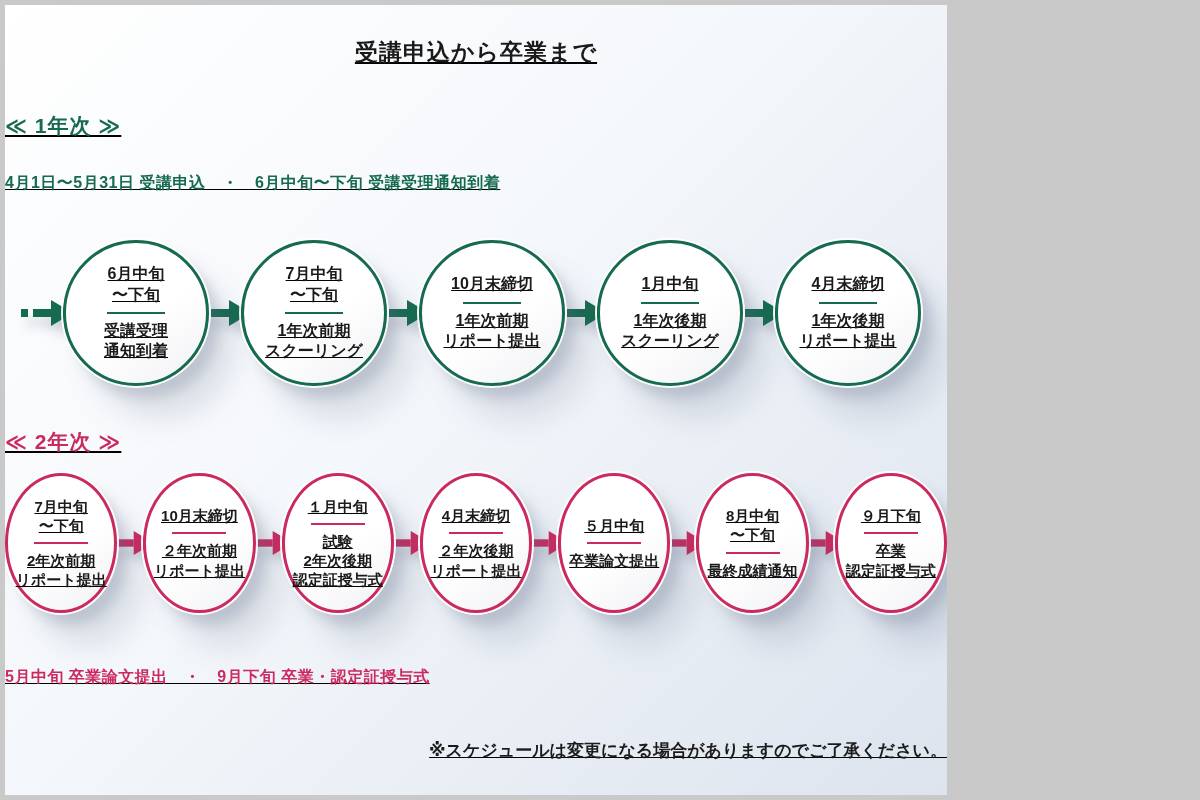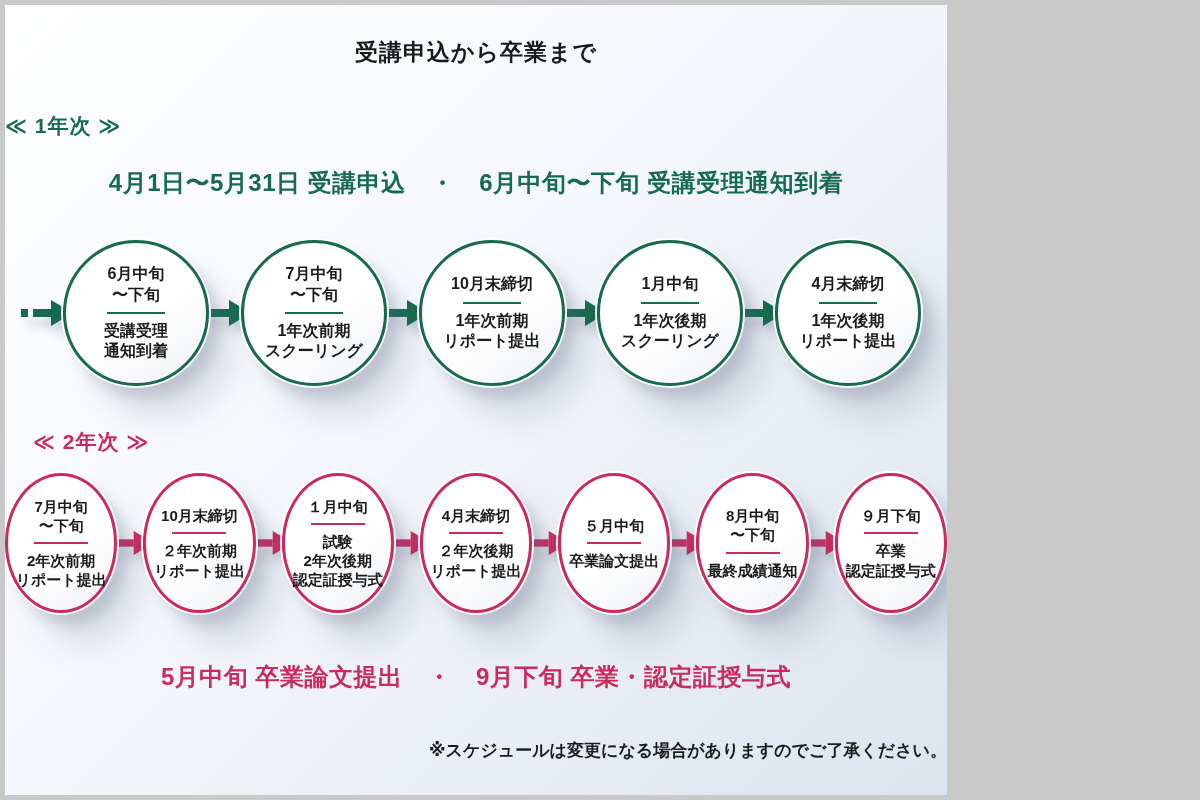--- a/index.html
+++ b/index.html
@@ -7,43 +7,44 @@
     width:1200px;height:800px;
     font-family:"Liberation Sans","DejaVu Sans",sans-serif;
     background:#c9c9c9;
   }
   .page{
     width:952px;height:800px;
     box-sizing:border-box;
     border:5px solid #c9c9c9;
     background:linear-gradient(135deg,#ffffff 0%,#f4f7fb 45%,#dde4ee 100%);
     overflow:hidden;
+    text-decoration:underline;
   }
   .title{
     margin-top:34px;
     text-align:center;
     font-size:23px;line-height:26px;
     font-weight:bold;color:#1a1a1a;
     letter-spacing:1px;
   }
   .section-heading{
     text-align:left;
     font-size:21px;line-height:24px;
     font-weight:bold;letter-spacing:1px;
   }
   .summary{
-    text-align:center;
-    font-size:24px;line-height:24px;
+    text-align:left;
+    font-size:16px;line-height:24px;
     font-weight:bold;letter-spacing:.5px;
   }
   .green-text{color:var(--green,#156a4f);}
   .pink-text{color:var(--pink,#cb2a5f);}
   .y1-heading{margin-top:49px;}
   .y1-summary{margin-top:33px;}
-  .y2-heading{margin-top:44px;margin-left:28px;}
+  .y2-heading{margin-top:44px;}
   .y2-summary{margin-top:52px;}
   .flow{
     display:flex;align-items:center;justify-content:center;
   }
   .flow-year1{margin-top:45px;}
   .flow-year2{margin-top:19px;}
   .step{
     position:relative;z-index:2;
     border-radius:50%;
     background:linear-gradient(145deg,#ffffff 55%,#f0f1f4 100%);

